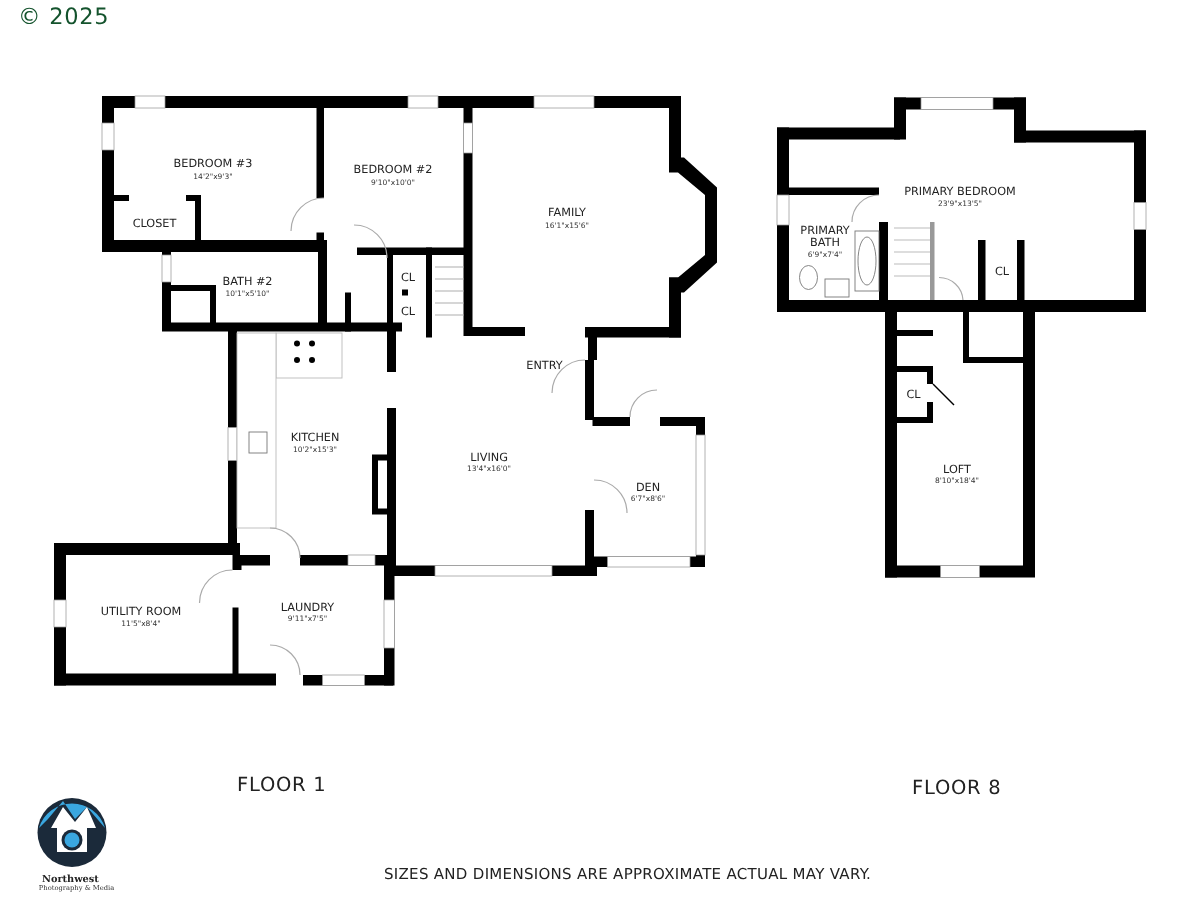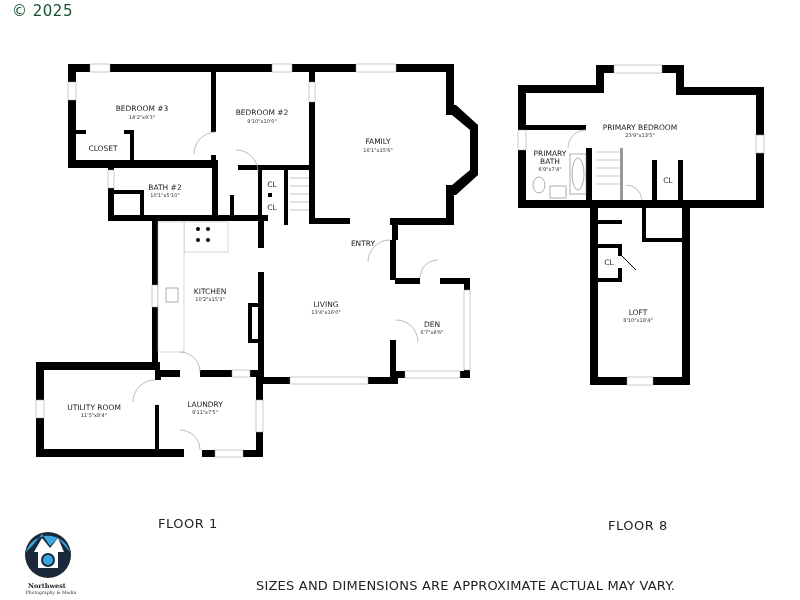--- a/index.html
+++ b/index.html
@@ -1,20 +1,20 @@
 <!DOCTYPE html>
 <html><head>
 <meta charset="utf-8">
 <style>
   html,body{margin:0;padding:0;background:#fff;}
   body{width:800px;height:600px;position:relative;overflow:hidden;font-family:"DejaVu Sans","Liberation Sans",sans-serif;}
   svg{position:absolute;left:0;top:0;}
   .copyright{position:absolute;left:12px;top:2px;font-size:15px;color:#14532d;letter-spacing:0.5px;}
   .floor-label{position:absolute;font-size:13px;color:#222;letter-spacing:0.5px;}
-  .disclaimer{position:absolute;left:256px;top:578px;font-size:13px;color:#222;letter-spacing:0.2px;}
+  .disclaimer{position:absolute;left:256px;top:578px;font-size:10px;color:#222;letter-spacing:0.2px;}
   .room-name{font-size:7.5px;fill:#222;text-anchor:middle;font-family:"DejaVu Sans",sans-serif;}
   .room-dim{font-size:5px;fill:#333;text-anchor:middle;font-family:"DejaVu Sans",sans-serif;}
   .logo-text1{position:absolute;left:28px;top:582px;font-size:6.5px;color:#222;font-family:"DejaVu Serif",serif;font-weight:bold;width:44px;text-align:left;}
   .logo-text2{position:absolute;left:22px;top:590px;font-size:4.5px;color:#333;font-family:"DejaVu Serif",serif;width:58px;text-align:center;}
 </style>
 </head>
 <body>
 
 <div class="copyright">© 2025</div>
 

